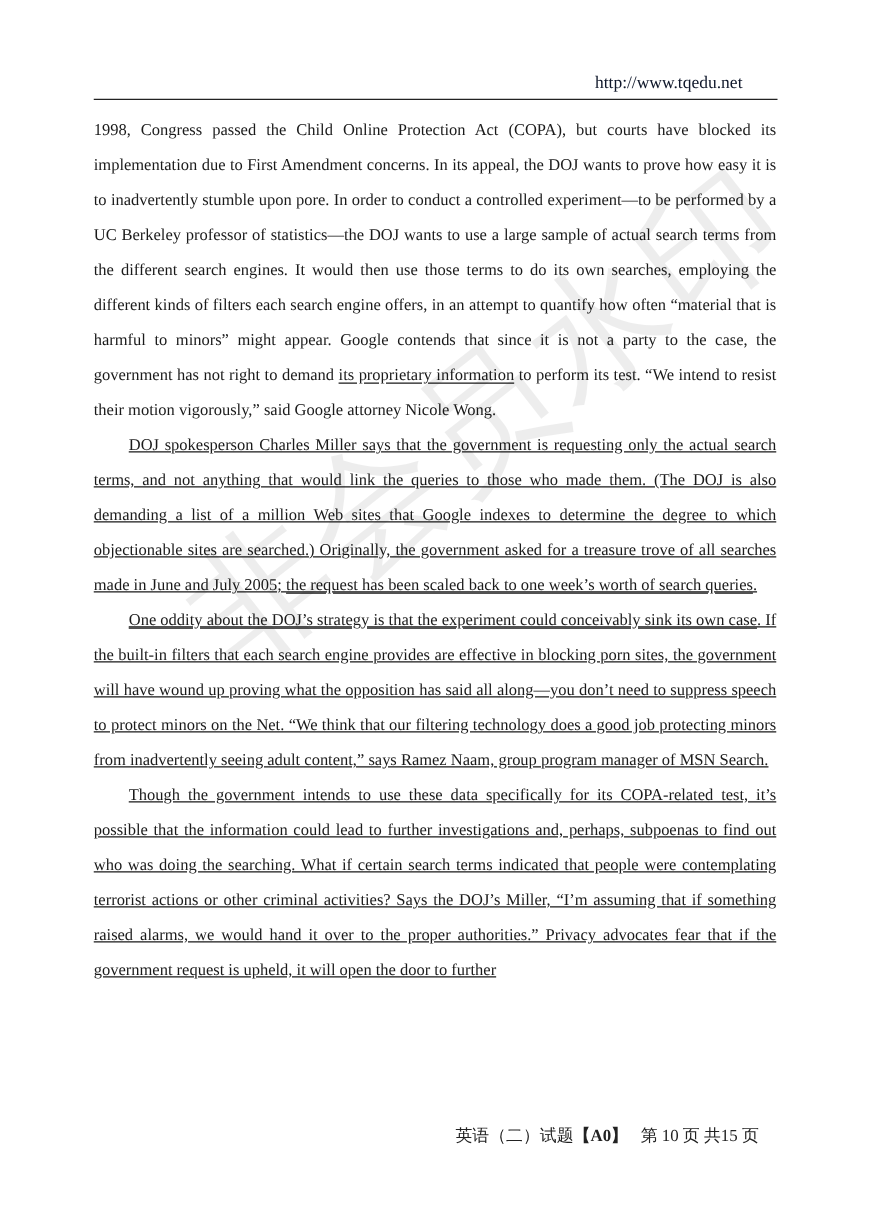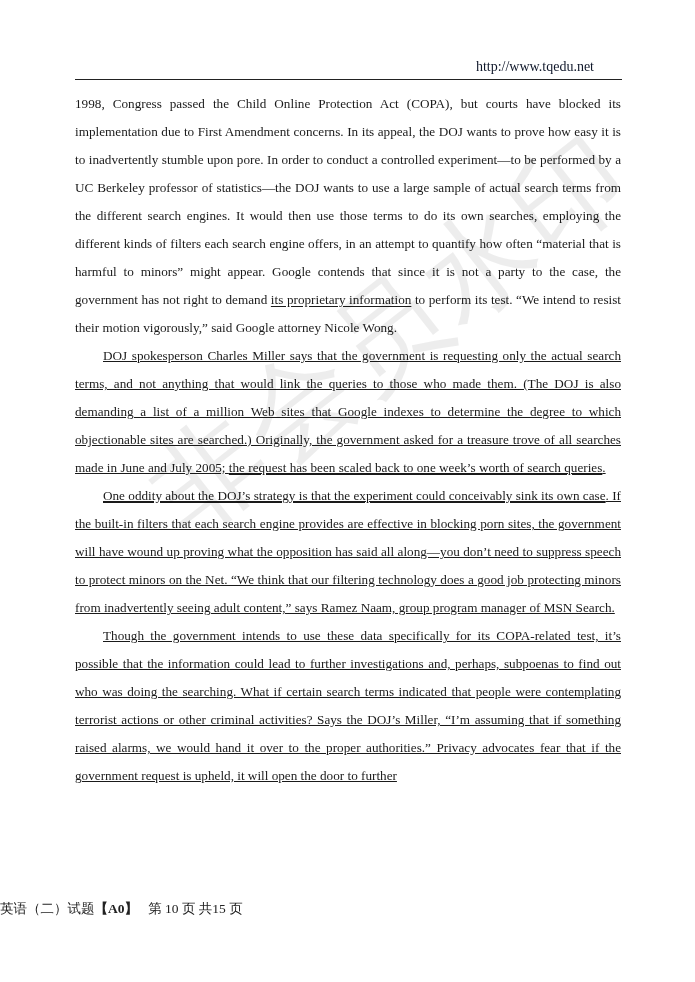--- a/index.html
+++ b/index.html
@@ -6,21 +6,21 @@
   body { width:695px; height:982px; position:relative; overflow:hidden;
          font-family:"Liberation Serif", "DejaVu Serif", serif; color:#1a1a1a; }
   .header { position:absolute; left:75px; top:58px; width:547px; height:22px; }
   .header-left { position:absolute; left:28px; top:0; font-size:15px; letter-spacing:14px; font-weight:bold; color:#222; }
   .header-right { position:absolute; right:28px; top:1px; font-size:14px; color:#0f172a; }
   .header-rule { position:absolute; left:75px; top:79px; width:547px; height:0; border-top:1.5px solid #222; }
   .body-text { position:absolute; left:75px; top:90px; width:546px; font-size:13.2px; line-height:28px; text-align:justify; }
   .body-text p { margin:0; }
   .indent { text-indent:28px;text-decoration:underline; }
   u { text-decoration:underline; text-underline-offset:2px; }
-  .footer { position:absolute; left:0; width:607px; top:900px; text-align:left; font-size:13.5px; color:#222; }
+  .footer { position:absolute; left:0; width:607px; top:900px; text-align:right; font-size:13.5px; color:#222; }
   .footer b { font-weight:bold; }
   .watermark { position:absolute; left:120px; top:330px; width:470px; height:350px; pointer-events:none; }
   .watermark span { position:absolute; left:0; top:120px; font-family:"DejaVu Sans", sans-serif; font-size:110px; color:rgba(0,0,0,0.07);
                     transform:rotate(-38deg); transform-origin:left top; white-space:nowrap; letter-spacing:4px; }
 </style>
 </head>
 <body>
 
 <div class="header">
   <span class="header-right">http://www.tqedu.net</span>

